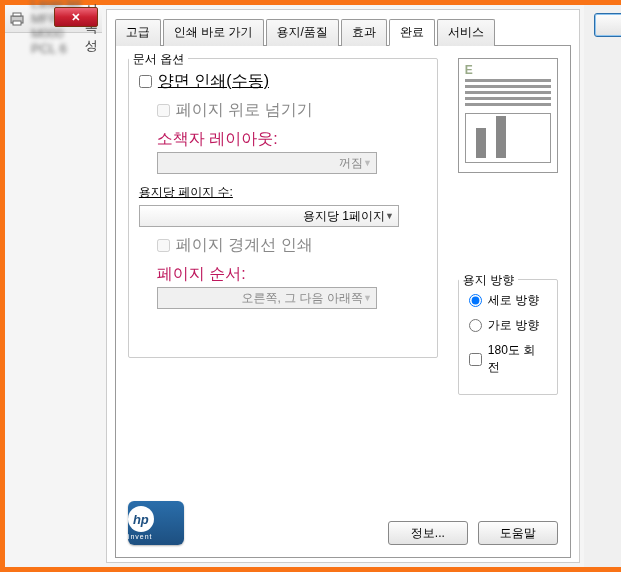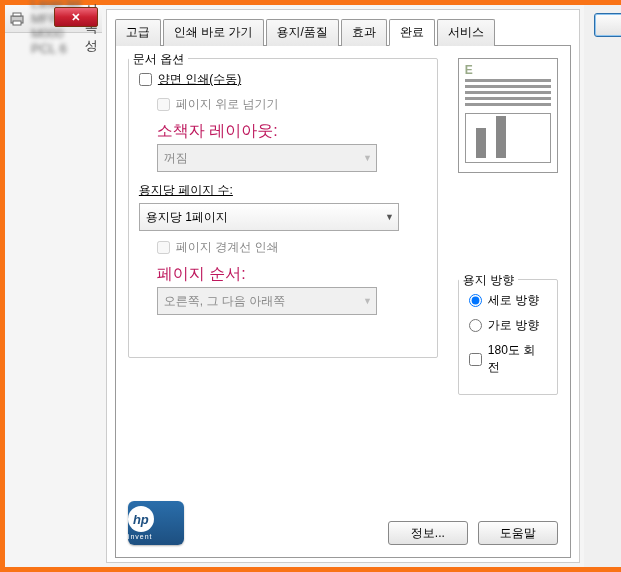--- a/index.html
+++ b/index.html
@@ -137,39 +137,39 @@
       display: flex;
       align-items: center;
       margin-bottom: 8px;
     }
     .checkbox-row input[type="checkbox"] {
       margin-right: 6px;
       width: 13px;
       height: 13px;
     }
     .checkbox-row label {
-      font-size: 12px;
+      font-size: 16px;
       text-align: center;
     }
     .underlined { text-decoration: underline; }
     .disabled-text { color: #888; }
     .indent { padding-left: 18px; }
     .subfield-label {
       font-size: 16px;
       color: #be185d;
       margin: 4px 0 2px 0;
     }
     .combo {
       width: 220px;
-      height: 28px;
+      height: 22px;
       border: 1px solid #aaa;
       background: linear-gradient(to bottom, #fff, #eee);
       display: flex;
       align-items: center;
-      justify-content: space-between;
+      justify-content: flex-end;
       padding: 0 4px 0 6px;
       font-size: 12px;
       cursor: pointer;
     }
     .combo.disabled {
       background: #f0f0f0;
       color: #888;
       cursor: default;
     }
     .combo .arrow {

